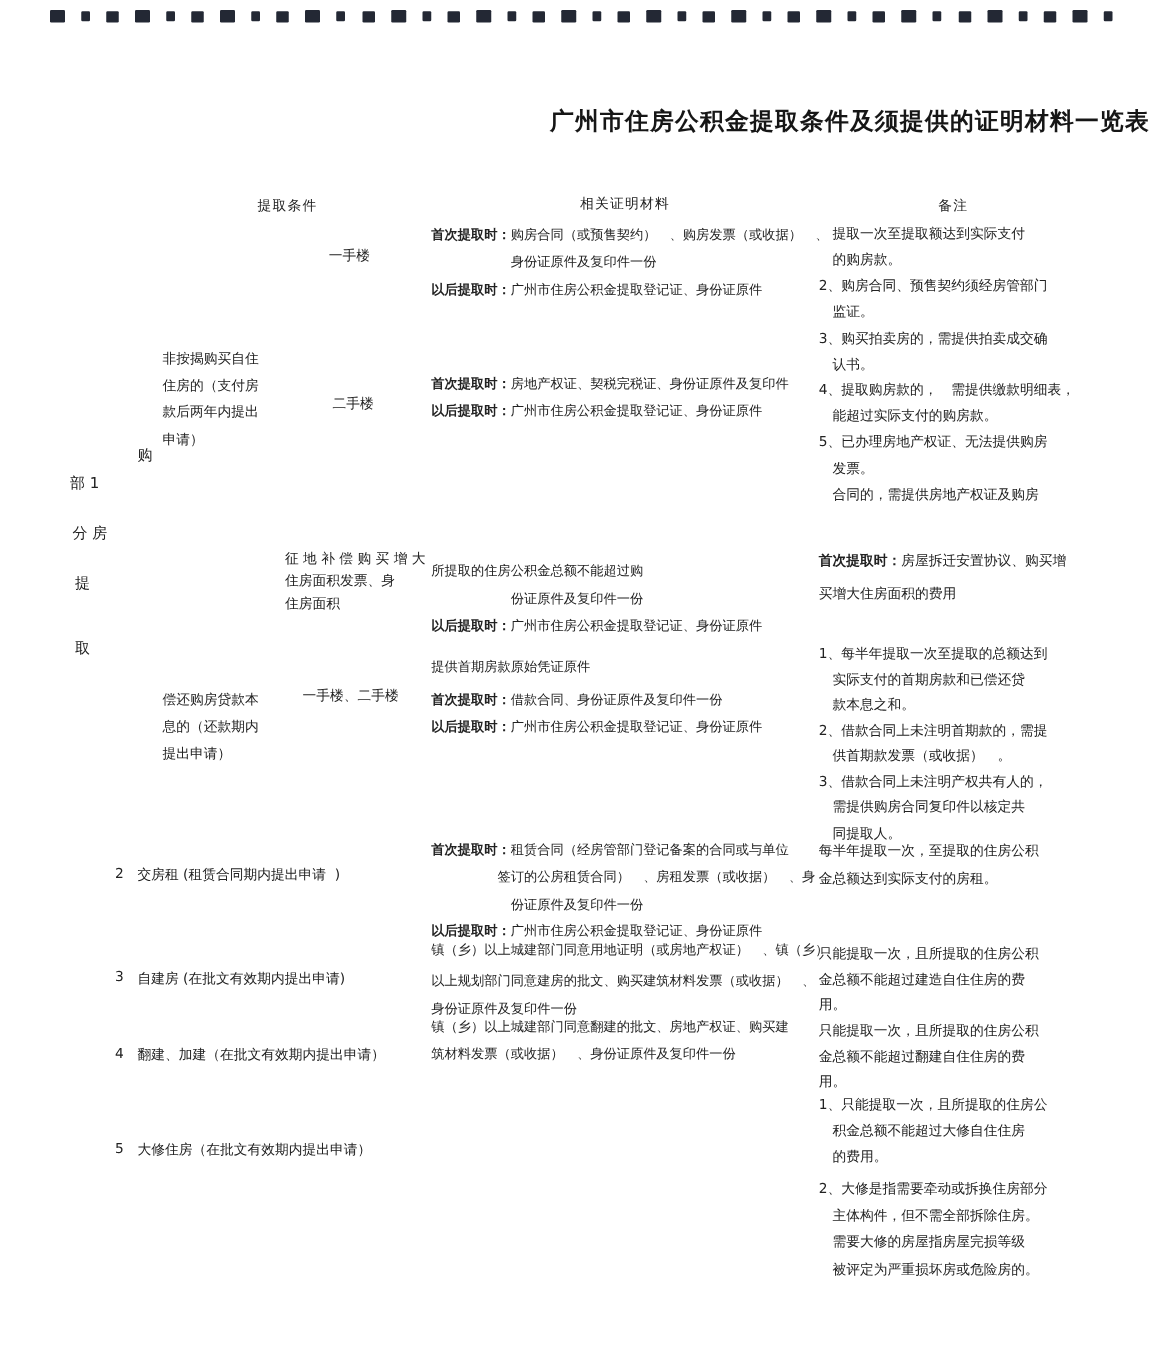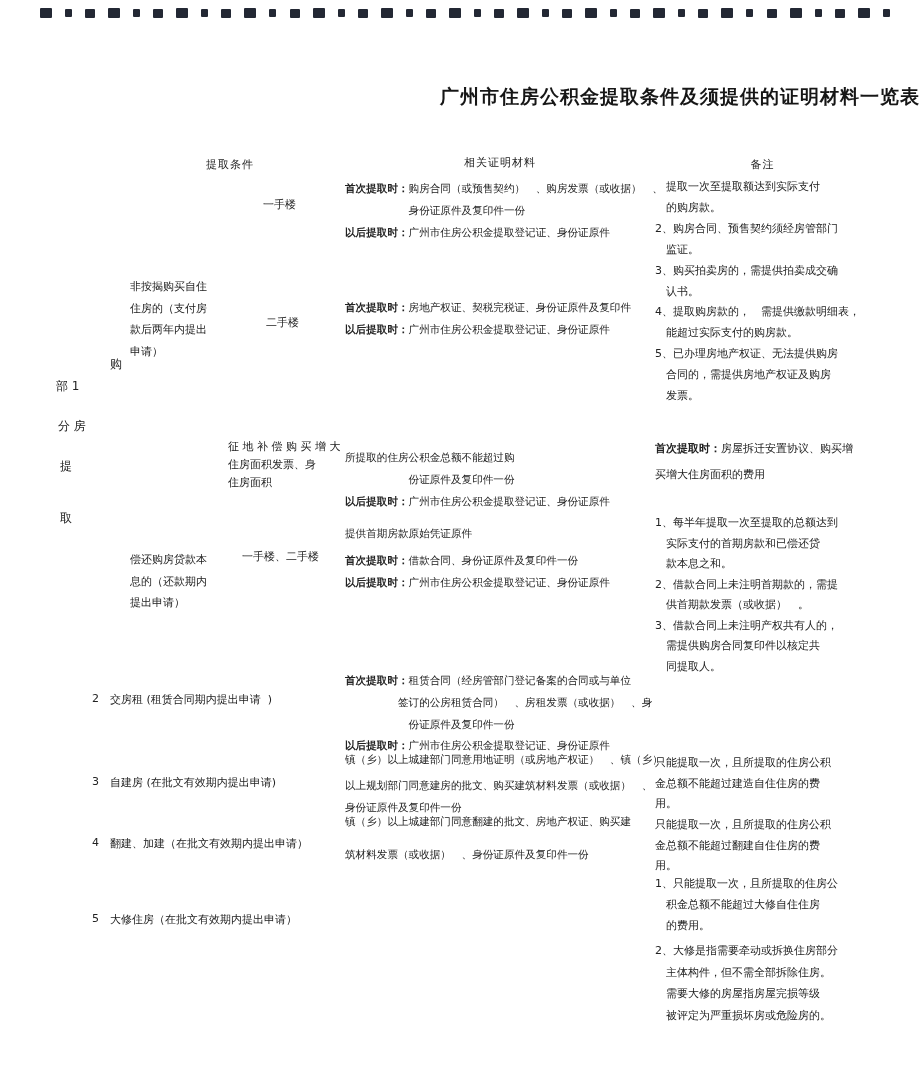--- a/index.html
+++ b/index.html
@@ -66,21 +66,21 @@
 
   .mat-build-pre { left:345px; top:753px; }
   .num-3         { left:92px;  top:775px; }
   .cond-build    { left:110px; top:775px; }
   .mat-build     { left:345px; top:775px; line-height:21.5px; }
   .notes-build   { left:655px; top:753px; line-height:20.5px; }
 
   .mat-rebuild-pre { left:345px; top:815px; }
   .num-4           { left:92px;  top:836px; }
   .cond-rebuild    { left:110px; top:836px; }
-  .mat-rebuild     { left:345px; top:836px;margin-top:12px; }
+  .mat-rebuild     { left:345px; top:836px; }
   .notes-rebuild   { left:655px; top:815px; line-height:20.5px; }
 
   .notes-repair-top    { left:655px; top:873px; line-height:21px; }
   .num-5               { left:92px;  top:912px; }
   .cond-repair         { left:110px; top:912px; }
   .mat-repair          { left:345px; top:910px; line-height:22.5px; }
   .notes-repair-bottom { left:655px; top:940px; line-height:21.5px; }
 </style>
 </head>
 <body>
@@ -160,22 +160,22 @@
   <div class="lines notes notes-purchase">
       <div class="ln">　提取一次至提取额达到实际支付</div>
       <div class="ln">　的购房款。</div>
       <div class="ln">2、购房合同、预售契约须经房管部门</div>
       <div class="ln">　监证。</div>
       <div class="ln">3、购买拍卖房的，需提供拍卖成交确</div>
       <div class="ln">　认书。</div>
       <div class="ln">4、提取购房款的，　需提供缴款明细表，</div>
       <div class="ln">　能超过实际支付的购房款。</div>
       <div class="ln">5、已办理房地产权证、无法提供购房</div>
+      <div class="ln">　发票。</div>
       <div class="ln">　合同的，需提供房地产权证及购房</div>
-      <div class="ln">　发票。</div>
     </div>
 
   <div class="lines cond-land">
       <div class="ln">征 地 补 偿 购 买 增 大</div>
       <div class="ln">住房面积发票、身</div>
       <div class="ln">住房面积</div>
     </div>
   <div class="lines mat mat-land">
       <div class="ln">所提取的住房公积金总额不能超过购</div>
       <div class="ln">　　　　　　份证原件及复印件一份</div>
@@ -209,20 +209,24 @@
     </div>
 
   <span class="num num-2">2</span>
   <div class="abs cond-rent">交房租 (租赁合同期内提出申请  )</div>
   <div class="lines mat mat-rent">
       <div class="ln"><b>首次提取时：</b>租赁合同（经房管部门登记备案的合同或与单位</div>
       <div class="ln">　　　　　签订的公房租赁合同）　、房租发票（或收据）　、身</div>
       <div class="ln">　　　　　　份证原件及复印件一份</div>
       <div class="ln"><b>以后提取时：</b>广州市住房公积金提取登记证、身份证原件</div>
     </div>
+  <div class="lines notes notes-rent">
+      <div class="ln">每半年提取一次，至提取的住房公积</div>
+      <div class="ln">金总额达到实际支付的房租。</div>
+    </div>
 
   <div class="abs mat mat-build-pre">镇（乡）以上城建部门同意用地证明（或房地产权证）　、镇（乡）</div>
   <span class="num num-3">3</span>
   <div class="abs cond-build">自建房 (在批文有效期内提出申请)</div>
   <div class="lines mat mat-build">
       <div class="ln">以上规划部门同意建房的批文、购买建筑材料发票（或收据）　、</div>
       <div class="ln">身份证原件及复印件一份</div>
     </div>
   <div class="lines notes notes-build">
       <div class="ln">只能提取一次，且所提取的住房公积</div>

